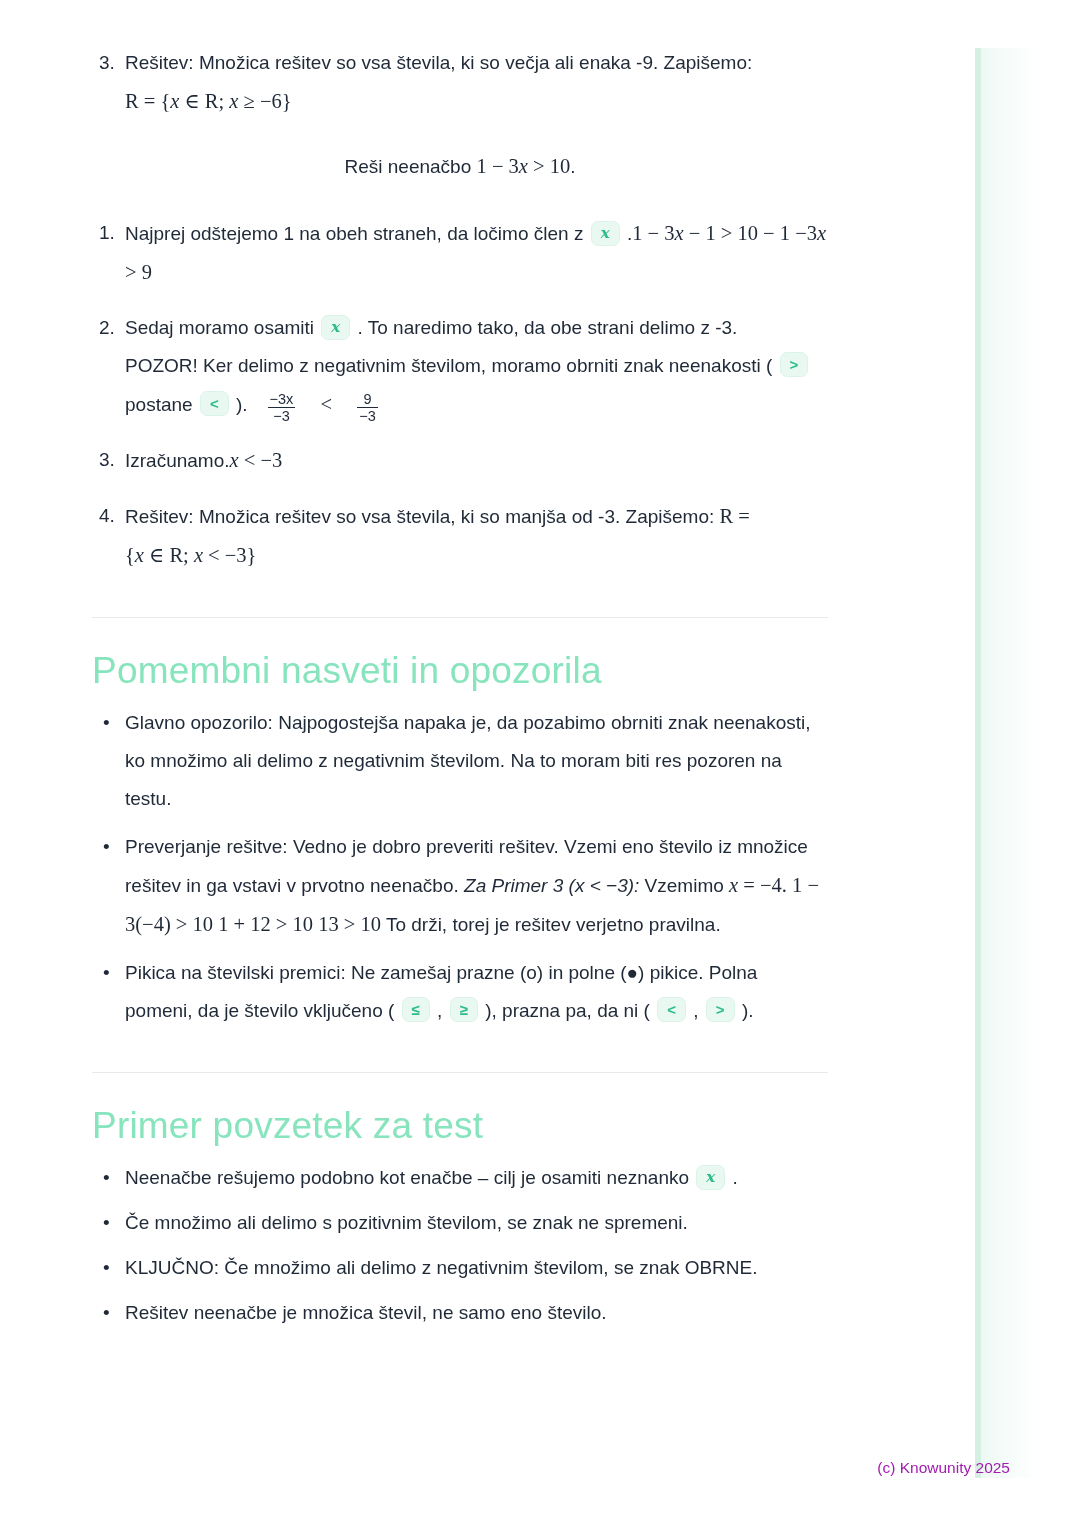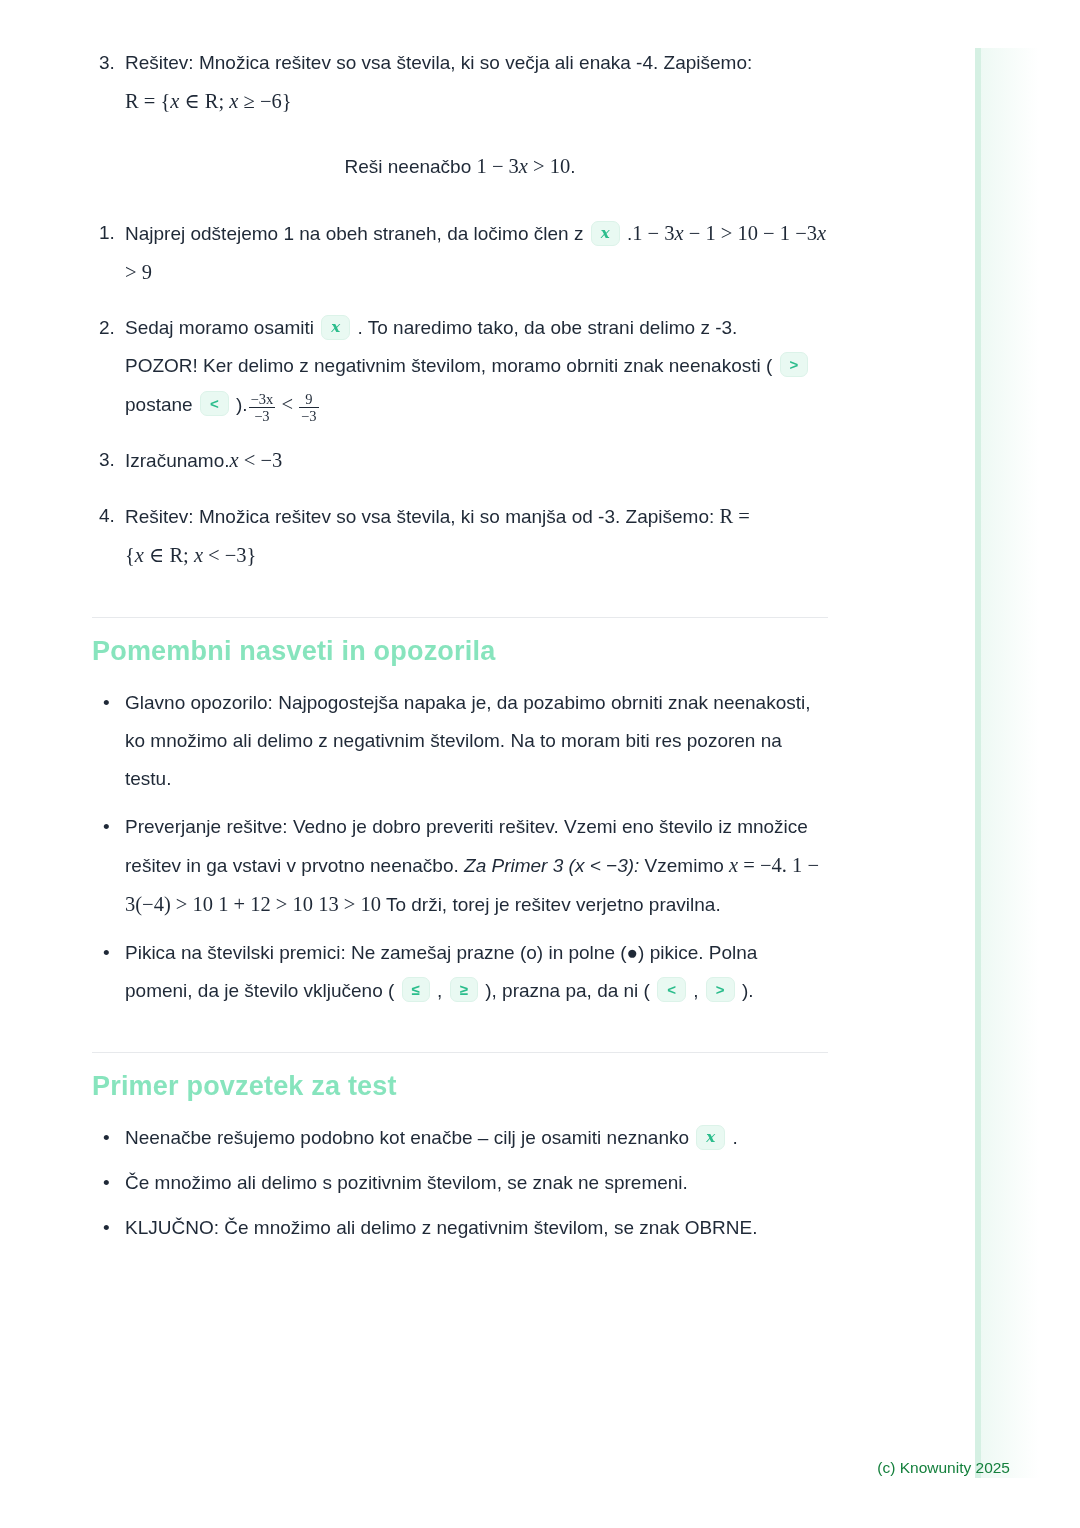--- a/index.html
+++ b/index.html
@@ -19,22 +19,22 @@
   .math .mi { font-style:italic; }
   .badge {
     display:inline-block; min-width:16px; text-align:center;
     background:#e9f9f2; border:1px solid #dcf3e9; border-radius:7px;
     padding:1px 9px; font-size:15px; font-weight:700; color:#2bbd8c;
     line-height:21px; vertical-align:2px; margin:0 2px;
   }
   .badge-x { font-family:"DejaVu Serif",serif; font-style:italic; }
   .frac {
     display:inline-block; text-align:center;
-    font-family:Liberation Serif, serif;
-    font-size:14.5px; line-height:1.12; vertical-align:-10px; margin:0 1px;
+    font-family:Liberation Sans, sans-serif;
+    font-size:14.5px; line-height:1.12; vertical-align:-10px; margin:0 20px;
   }
   .frac .fnum { display:block; padding:0 2px; }
   .frac .fden { display:block; border-top:1.3px solid #1f2937; padding:0 2px; }
   .li { position:relative; padding-left:33px; }
   .olist .li-num { position:absolute; left:7px; top:0; }
   .ulist .li::before {
     content:"\2022"; position:absolute; left:11px; top:0;
     font-size:19px; color:#1f2937;
   }
   .intro .li { margin-bottom:0; }
@@ -42,46 +42,46 @@
     font-weight:700; font-size:20.5px; line-height:40px;
     text-align:justify; margin-top:26px;
   }
   .task { margin-top:26px;text-align:center; }
   .steps { margin-top:28px; }
   .steps .li { margin-bottom:17px; }
   hr.divider {
     border:none; height:1px; background:#e7e9ec; margin-top:42px;
   }
   h2.section-title {
-    font-size:27px; line-height:34px; font-weight:700;
-    color:#87e4bd; margin-top:16px; letter-spacing:0.2px;
+    font-size:37px; line-height:34px; font-weight:400;
+    color:#87e4bd; margin-top:36px; letter-spacing:0.2px;
   }
   .ulist { margin-top:16px; }
   .tips-list .li { margin-bottom:10px; }
   .summary-list .li { margin-bottom:7px; }
   .side-strip-line {
     position:absolute; left:975px; top:48px; width:6px; height:1430px;
     background:#d5f0e3;
   }
   .side-strip-fade {
     position:absolute; left:981px; top:48px; width:58px; height:1430px;
     background:linear-gradient(to right, #eef9f4, rgba(255,255,255,0));
   }
   .footer {
     position:absolute; top:1459px; right:70px;
-    font-size:15.5px; color:#15803d; z-index:2;
+    font-size:15.5px; color:#a21caf; z-index:2;
   }
 </style>
 </head>
 <body>
 
 <div class="content">
 
   <div class="olist intro">
-      <div class="li"><span class="li-num">3.</span><span class="li-body"><span class="b">Rešitev:</span><span> Množica rešitev so vsa števila, ki so večja ali enaka -4. Zapišemo:</span><br><span class="math">R = {<span class="mi">x</span> ∈ R; <span class="mi">x</span> ≥ −6}</span></span></div>
+      <div class="li"><span class="li-num">3.</span><span class="li-body"><span class="b">Rešitev:</span><span> Množica rešitev so vsa števila, ki so večja ali enaka -9. Zapišemo:</span><br><span class="math">R = {<span class="mi">x</span> ∈ R; <span class="mi">x</span> ≥ −6}</span></span></div>
     </div>
 
 
   <p class="task"><span>Reši neenačbo </span><span class="math">1 − 3<span class="mi">x</span> &gt; 10</span><span>.</span></p>
 
   <div class="olist steps">
       <div class="li"><span class="li-num">1.</span><span class="li-body"><span>Najprej odštejemo 1 na obeh straneh, da ločimo člen z </span><span class="badge badge-x">x</span><span> .</span><span class="math">1 − 3<span class="mi">x</span> − 1 &gt; 10 − 1 −3<span class="mi">x</span> &gt; 9</span></span></div>
       <div class="li"><span class="li-num">2.</span><span class="li-body"><span>Sedaj moramo osamiti </span><span class="badge badge-x">x</span><span> . To naredimo tako, da obe strani delimo z -3.</span><br><span class="b">POZOR!</span><span> Ker delimo z negativnim številom, moramo obrniti znak neenakosti ( </span><span class="badge">&gt;</span><span> postane </span><span class="badge">&lt;</span><span> ).</span><span class="frac"><span class="fnum">−3<span class="mi">x</span></span><span class="fden">−3</span></span><span class="math"> &lt; </span><span class="frac"><span class="fnum">9</span><span class="fden">−3</span></span></span></div>
       <div class="li"><span class="li-num">3.</span><span class="li-body"><span>Izračunamo.</span><span class="math"><span class="mi">x</span> &lt; −3</span></span></div>
       <div class="li"><span class="li-num">4.</span><span class="li-body"><span class="b">Rešitev:</span><span> Množica rešitev so vsa števila, ki so manjša od -3. Zapišemo: </span><span class="math">R =</span><br><span class="math">{<span class="mi">x</span> ∈ R; <span class="mi">x</span> &lt; −3}</span></span></div>
@@ -98,20 +98,21 @@
     </div>
 
   <hr class="divider">
 
   <h2 class="section-title">Primer povzetek za test</h2>
 
   <div class="ulist summary-list">
       <div class="li"><span class="li-body"><span>Neenačbe rešujemo podobno kot enačbe – cilj je osamiti neznanko </span><span class="badge badge-x">x</span><span> .</span></span></div>
       <div class="li"><span class="li-body"><span>Če množimo ali delimo s </span><span class="b">pozitivnim</span><span> številom, se znak ne spremeni.</span></span></div>
       <div class="li"><span class="li-body"><span class="b">KLJUČNO:</span><span> Če množimo ali delimo z </span><span class="b">negativnim</span><span> številom, se znak </span><span class="b">OBRNE</span><span>.</span></span></div>
+      <div class="li"><span class="li-body"><span>Rešitev neenačbe je množica števil, ne samo eno število.</span></span></div>
     </div>
 
 </div>
 
 <div class="side-strip-line"></div>
 <div class="side-strip-fade"></div>
 
 <div class="footer">(c) Knowunity 2025</div>
 
 </body></html>

